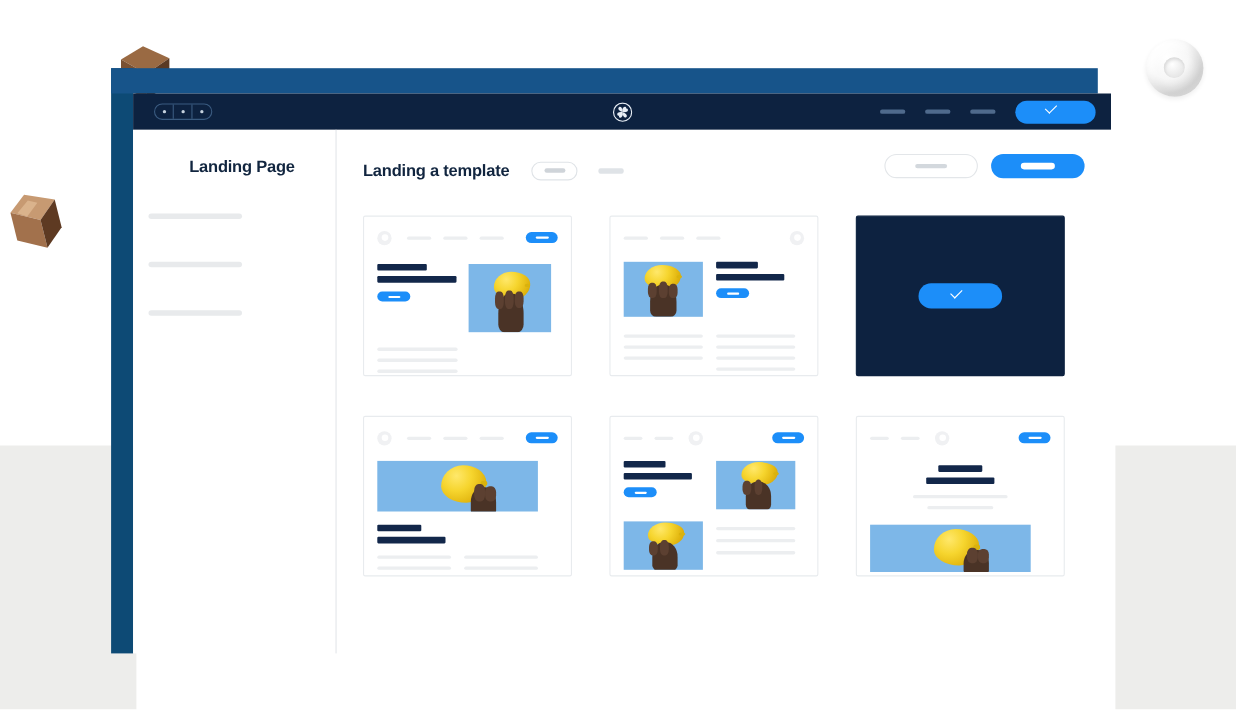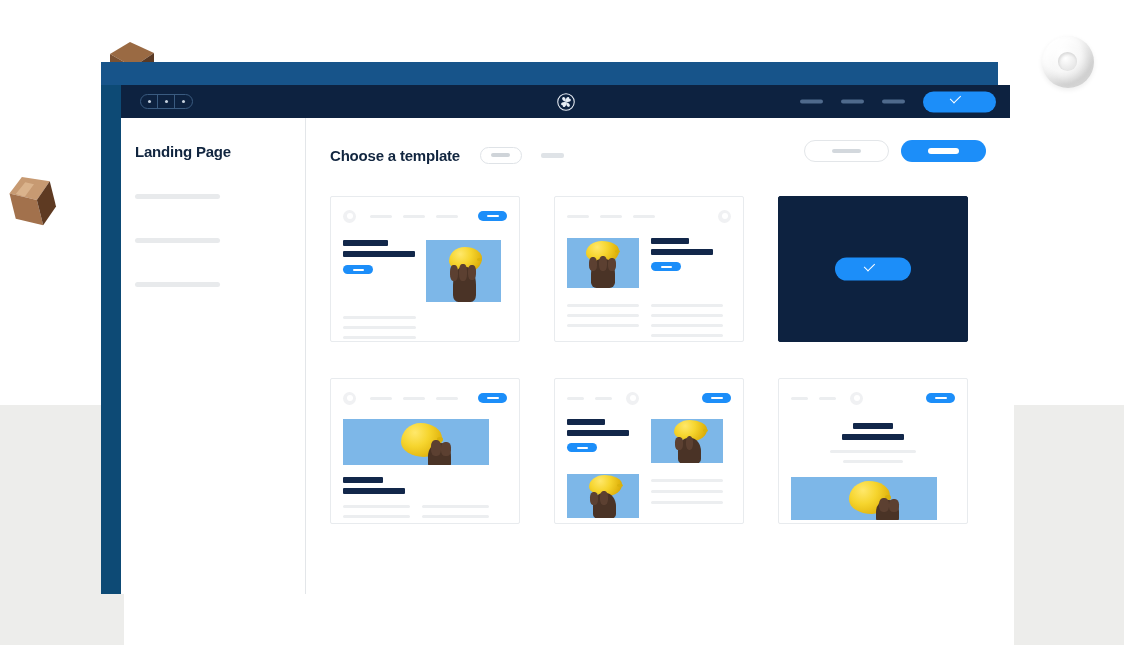--- a/index.html
+++ b/index.html
@@ -59,21 +59,21 @@
   .check { width: 11px; height: 8px; position: relative; }
   .check::before {
     content: ""; position: absolute; left: 0; top: 0;
     width: 9px; height: 5px; border-left: 1.6px solid #fff; border-bottom: 1.6px solid #fff;
     transform: rotate(-45deg); transform-origin: left bottom;
   }
 
   
   .app-body {
     position: absolute; left: 20px; top: 56px; width: 889px; height: 476px;
-    background: #ffffff; display: flex;
+    background: #ffffff; display: flex; text-align: center;
   }
   .sidebar {
     width: 185px; height: 100%; border-right: 1px solid #e3e6e9;
     padding: 25px 0 0 14px;
   }
   .sidebar-title {
     font-size: 15px; font-weight: bold; color: #11253f; letter-spacing: -0.2px;
   }
   .sidebar-list { margin-top: 34px; display: flex; flex-direction: column; gap: 39px; }
   .sidebar-ph { width: 85px; height: 5px; border-radius: 2.5px; background: #e8eaec; }
@@ -252,21 +252,21 @@
         <div class="sidebar-list">
           <div class="sidebar-ph"></div>
           <div class="sidebar-ph"></div>
           <div class="sidebar-ph"></div>
         </div>
       </aside>
 
       <main class="content">
 
         <div class="content-head">
-          <span class="content-title">Choose a template</span>
+          <span class="content-title">Landing a template</span>
           <span class="pill-outline">
               <i></i>
             </span>
           <span class="flat-ph"></span>
         </div>
 
         <div class="content-actions">
           <button class="btn-outline">
               <i></i>
             </button>

